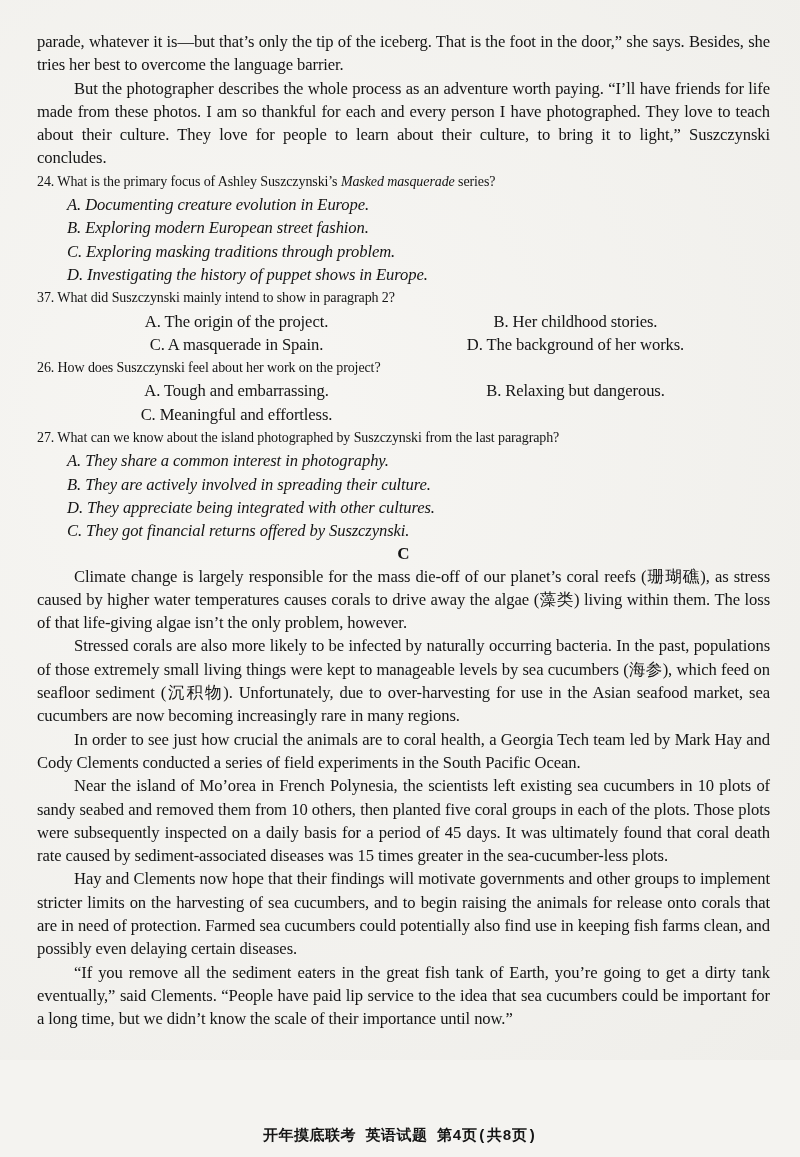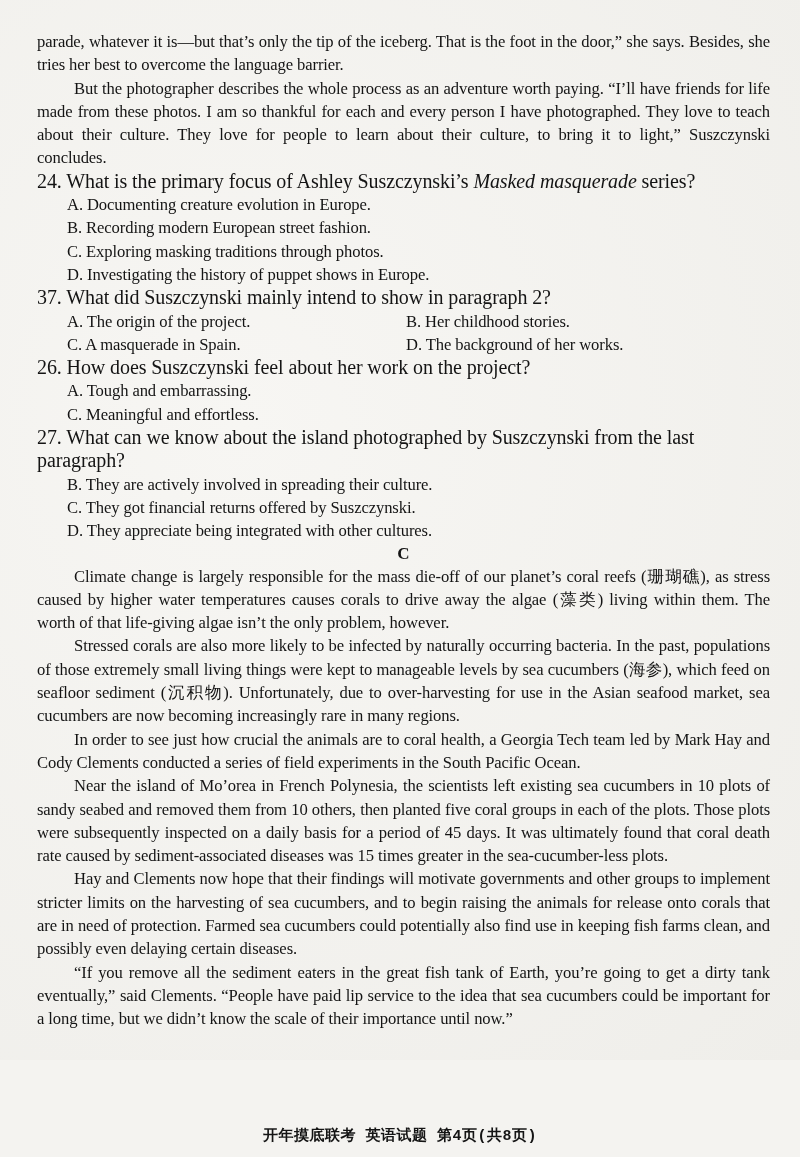--- a/index.html
+++ b/index.html
@@ -15,23 +15,23 @@
       padding: 30px 30px 2px 37px;
       background: radial-gradient(ellipse at 30% 40%, #f7f6f3 0%, #efeeea 100%);
     }
     .line, p, .q, .opt { margin: 0; }
     .para {
       font-size: 16.6px; line-height: 23.3px;
       text-align: justify; text-indent: 37px;
       letter-spacing: -0.1px;
     }
     .para.noindent { text-indent: 0; }
-    .q { font-size: 20px; line-height: 23.3px; letter-spacing: -0.1px; }
-    .opt { font-size: 16.6px; line-height: 23.3px; padding-left: 30px; letter-spacing: -0.1px; }
-    .opt-row { display: flex; padding-left: 30px; font-size: 16.6px; line-height: 23.3px; letter-spacing: -0.1px; }
+    .q { font-size: 14px; line-height: 23.3px; letter-spacing: -0.1px; }
+    .opt { font-size: 16.6px; line-height: 23.3px; padding-left: 30px; letter-spacing: -0.1px; font-style: italic; }
+    .opt-row { display: flex; padding-left: 30px; font-size: 16.6px; line-height: 23.3px; letter-spacing: -0.1px; text-align: center; }
     .opt-row .col { width: 339px; }
     .section-letter {
       text-align: center; font-weight: bold; font-size: 17px; line-height: 22px;
       margin: 0;
     }
     em { font-style: italic; }
     .footer {
       position: absolute; left: 0; right: 0; top: 1126px;
       text-align: center; font-size: 15px; font-weight: bold;
       font-family: Liberation Mono, monospace;
@@ -47,22 +47,22 @@
     <p class="para noindent">parade, whatever it is—but that’s only the tip of the iceberg. That is the foot in the door,” she says. Besides, she tries her best to overcome the language barrier.</p>
     <p class="para">But the photographer describes the whole process as an adventure worth paying. “I’ll have friends for life made from these photos. I am so thankful for each and every person I have photographed. They love to teach about their culture. They love for people to learn about their culture, to bring it to light,” Suszczynski concludes.</p>
   </div>
 
   <div>
     <p class="q">
       <span>24.</span>
       <span>What is the primary focus of Ashley Suszczynski’s </span><em>Masked masquerade</em><span> series?</span>
     </p>
     <p class="opt">A. Documenting creature evolution in Europe.</p>
-    <p class="opt">B. Recording modern European street fashion.</p>
-    <p class="opt">C. Exploring masking traditions through photos.</p>
+    <p class="opt">B. Exploring modern European street fashion.</p>
+    <p class="opt">C. Exploring masking traditions through problem.</p>
     <p class="opt">D. Investigating the history of puppet shows in Europe.</p>
   </div>
 
   <div>
     <p class="q">
       <span>37.</span>
       <span>What did Suszczynski mainly intend to show in paragraph 2?</span>
     </p>
     <div class="opt-row">
       <span class="col">A. The origin of the project.</span>
@@ -74,39 +74,41 @@
     </div>
   </div>
 
   <div>
     <p class="q">
       <span>26.</span>
       <span>How does Suszczynski feel about her work on the project?</span>
     </p>
     <div class="opt-row">
       <span class="col">A. Tough and embarrassing.</span>
+      <span class="col">B. Relaxing but dangerous.</span>
     </div>
     <div class="opt-row">
       <span class="col">C. Meaningful and effortless.</span>
     </div>
   </div>
 
   <div>
     <p class="q">
       <span>27.</span>
       <span>What can we know about the island photographed by Suszczynski from the last paragraph?</span>
     </p>
+    <p class="opt">A. They share a common interest in photography.</p>
     <p class="opt">B. They are actively involved in spreading their culture.</p>
+    <p class="opt">D. They appreciate being integrated with other cultures.</p>
     <p class="opt">C. They got financial returns offered by Suszczynski.</p>
-    <p class="opt">D. They appreciate being integrated with other cultures.</p>
   </div>
 
   <div>
     <p class="section-letter">C</p>
-    <p class="para">Climate change is largely responsible for the mass die-off of our planet’s coral reefs (珊瑚礁), as stress caused by higher water temperatures causes corals to drive away the algae (藻类) living within them. The worth of that life-giving algae isn’t the only problem, however.</p>
+    <p class="para">Climate change is largely responsible for the mass die-off of our planet’s coral reefs (珊瑚礁), as stress caused by higher water temperatures causes corals to drive away the algae (藻类) living within them. The loss of that life-giving algae isn’t the only problem, however.</p>
     <p class="para">Stressed corals are also more likely to be infected by naturally occurring bacteria. In the past, populations of those extremely small living things were kept to manageable levels by sea cucumbers (海参), which feed on seafloor sediment (沉积物). Unfortunately, due to over-harvesting for use in the Asian seafood market, sea cucumbers are now becoming increasingly rare in many regions.</p>
     <p class="para">In order to see just how crucial the animals are to coral health, a Georgia Tech team led by Mark Hay and Cody Clements conducted a series of field experiments in the South Pacific Ocean.</p>
     <p class="para">Near the island of Mo’orea in French Polynesia, the scientists left existing sea cucumbers in 10 plots of sandy seabed and removed them from 10 others, then planted five coral groups in each of the plots. Those plots were subsequently inspected on a daily basis for a period of 45 days. It was ultimately found that coral death rate caused by sediment-associated diseases was 15 times greater in the sea-cucumber-less plots.</p>
     <p class="para">Hay and Clements now hope that their findings will motivate governments and other groups to implement stricter limits on the harvesting of sea cucumbers, and to begin raising the animals for release onto corals that are in need of protection. Farmed sea cucumbers could potentially also find use in keeping fish farms clean, and possibly even delaying certain diseases.</p>
     <p class="para">“If you remove all the sediment eaters in the great fish tank of Earth, you’re going to get a dirty tank eventually,” said Clements. “People have paid lip service to the idea that sea cucumbers could be important for a long time, but we didn’t know the scale of their importance until now.”</p>
   </div>
 
   <div class="footer">开年摸底联考 英语试题 第4页(共8页)</div>
 </div>
 

